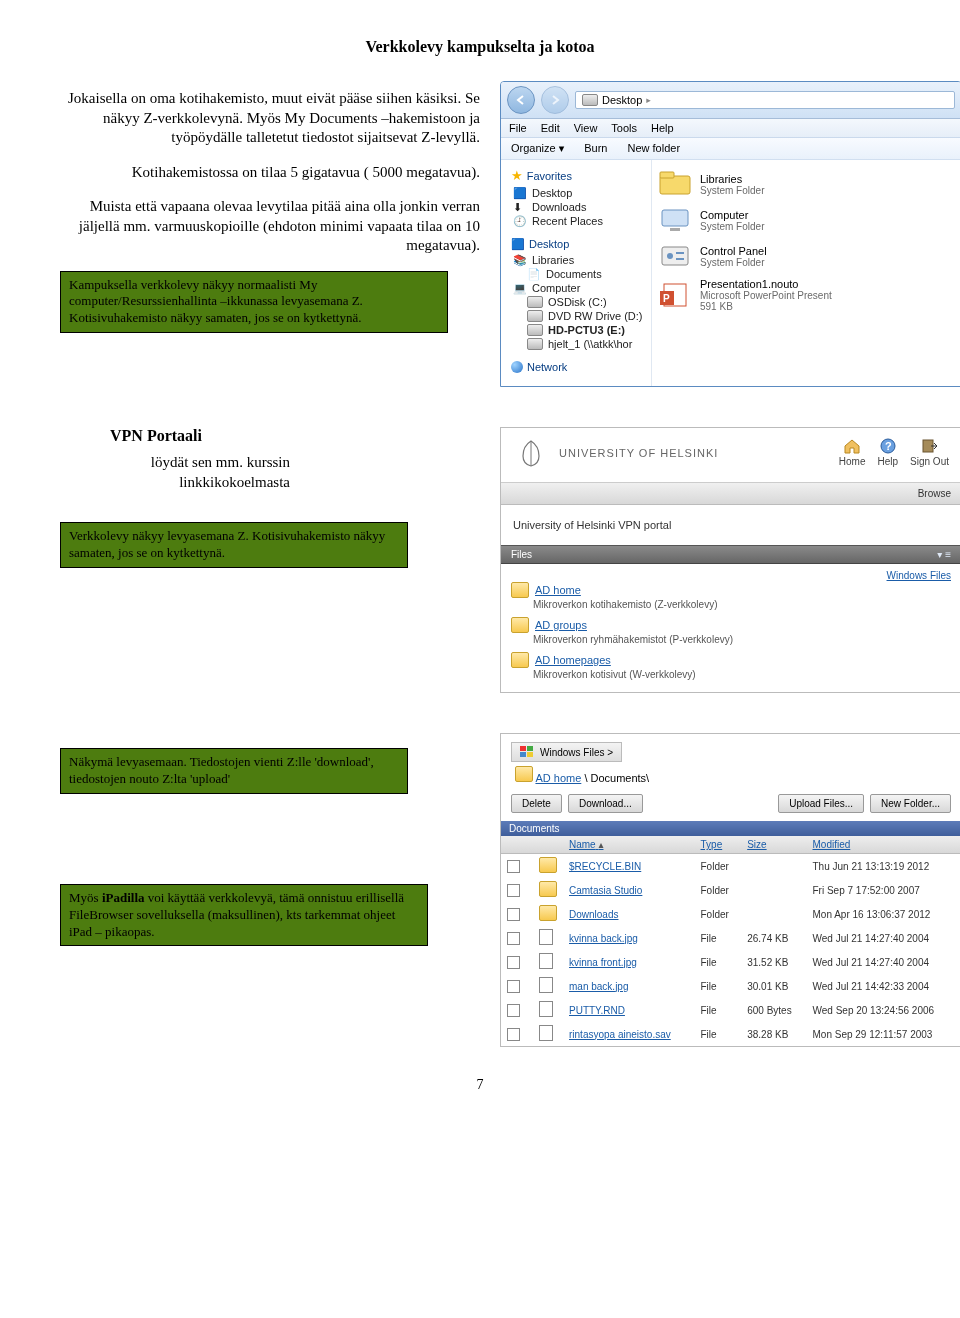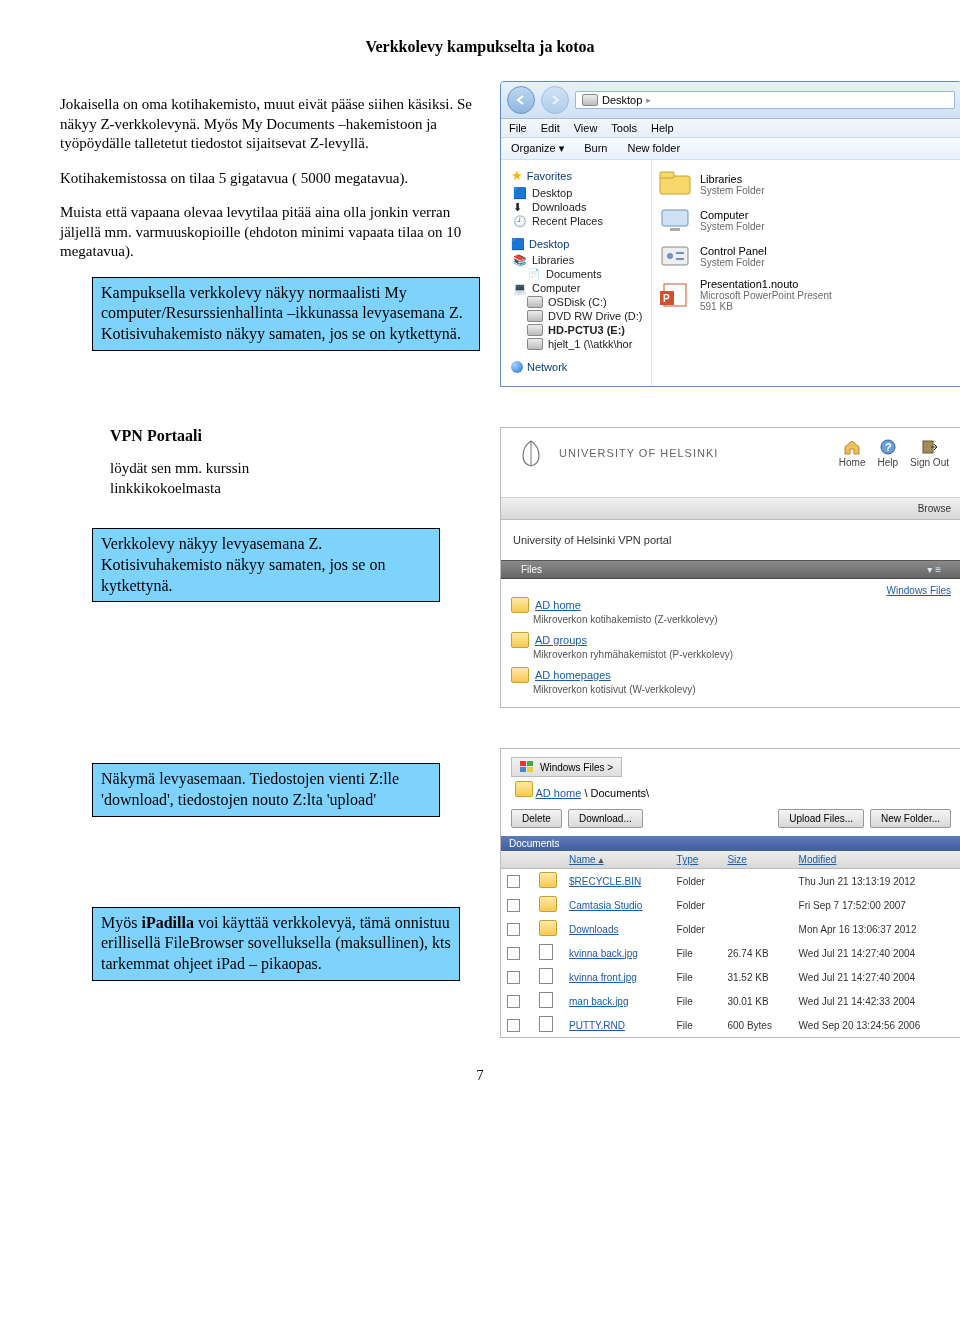--- a/index.html
+++ b/index.html
@@ -1,23 +1,23 @@
 <!DOCTYPE html>
 <html><head>
 <meta charset="utf-8">
 <style>
 body { margin:0; font-family:"Times New Roman",serif; font-size:15px; color:#000; background:#fff; width:960px; }
 .page { padding:30px 60px 20px 60px; position:relative; }
 h1.page-title { text-align:center; font-size:16px; font-weight:bold; margin:8px 0 25px 0; }
 .row { display:flex; align-items:flex-start; }
 .col-text { flex:0 0 420px; }
 .col-img { flex:1; margin-left:20px; }
-.para { margin:14px 0 15px 0; line-height:1.3; }
+.para { margin:8px 0 15px 0; line-height:1.3;text-align:right; }
 .link { color:#0000ee; text-decoration:underline; }
-.box { border:1px solid #000; padding:5px 8px; font-size:16px; line-height:1.3; margin-top:15px; background:#7dd3fc; position:relative;margin-left:32px; }
+.box { border:1px solid #000; padding:5px 8px; font-size:13px; line-height:1.3; margin-top:15px; background:#4d7c0f; position:relative; }
 
 
 .explorer { font-family:"Segoe UI",Tahoma,sans-serif; font-size:11px; border:1px solid #5b8bc1; border-radius:4px 4px 0 0; overflow:hidden; background:#fff; width:460px; }
 .ex-nav { background:linear-gradient(#e9f1fb,#cfe1f5); padding:4px 6px; display:flex; align-items:center; gap:6px; border-bottom:1px solid #a6bdd9; }
 .ex-nav .nav-btn { width:26px; height:26px; border-radius:50%; background:linear-gradient(#bcd6f0,#8fb7e0); border:1px solid #6a93c1; display:flex; align-items:center; justify-content:center; color:#fff; font-size:14px; }
 .ex-address { flex:1; background:#fff; border:1px solid #9cb8d7; border-radius:2px; padding:2px 6px; display:flex; align-items:center; gap:4px; }
 .ex-menu { background:linear-gradient(#f4f8fd,#e6eef8); padding:3px 8px; border-bottom:1px solid #cad9ec; display:flex; gap:14px; }
 .ex-menu span { text-decoration:underline; text-decoration-color:transparent; }
 .ex-toolbar { background:linear-gradient(#f8fbff,#e9f1fb); padding:4px 10px; border-bottom:1px solid #d1dff0; display:flex; gap:20px; }
 .ex-body { display:flex; background:#fff; }
@@ -26,27 +26,27 @@
 .ex-group-h { color:#063d82; font-size:11px; padding:2px 0 3px 2px; display:flex; align-items:center; gap:4px; }
 .ex-item { display:flex; align-items:center; gap:5px; padding:1px 0 1px 4px; color:#222; }
 .ex-main { flex:1; padding:6px 4px; }
 .ex-tile { display:flex; align-items:center; gap:8px; padding:4px 2px; }
 .ex-tile .ic { width:34px; height:28px; display:flex; align-items:center; justify-content:center; }
 .ex-tile .lbl { display:flex; flex-direction:column; }
 .ex-tile .sub { color:#6a6a6a; font-size:10px; }
 
 
 .vpn-wrap { font-family:Tahoma,Arial,sans-serif; font-size:11px; border:1px solid #bbb; width:460px; background:#fff; }
-.vpn-head { display:flex; align-items:flex-end; justify-content:space-between; padding:10px 12px 29px 12px; background:#fff; }
+.vpn-head { display:flex; align-items:flex-start; justify-content:space-between; padding:10px 12px 14px 12px; background:#fff; }
 .vpn-logo { display:flex; align-items:center; gap:10px; color:#666; font-size:11px; letter-spacing:1px; }
 .vpn-icons { display:flex; gap:12px; font-size:10px; }
 .vpn-icons div { display:flex; flex-direction:column; align-items:center; gap:2px; color:#444; }
 .vpn-browse { background:linear-gradient(#f0f0f0,#d8d8d8); border-top:1px solid #ccc; border-bottom:1px solid #bbb; padding:5px 10px; text-align:right; color:#333; font-size:10px; }
 .vpn-welcome { padding:14px 12px; color:#333; }
-.vpn-filesbar { background:linear-gradient(#8a8a8a,#666); color:#fff; padding:3px 20px; display:flex; justify-content:space-between; font-size:10px; border-top:1px solid #555; border-bottom:1px solid #444;text-align:center; }
+.vpn-filesbar { background:linear-gradient(#8a8a8a,#666); color:#fff; padding:3px 10px; display:flex; justify-content:space-between; font-size:10px; border-top:1px solid #555; border-bottom:1px solid #444;text-align:center; }
 .vpn-files { padding:6px 10px; }
 .vpn-links a { color:#1a5ca8; text-decoration:underline; font-size:11px; }
 .vpn-files .row2 { display:flex; align-items:center; gap:6px; padding:1px 0; }
 .vpn-files .desc { color:#555; font-size:10px; margin:0 0 6px 22px; }
 .vpn-filecol { text-align:right; color:#1a5ca8; text-decoration:underline; font-size:10px; }
 
 
 .vpn-crumb { background:linear-gradient(#f3f3f3,#dedede); border:1px solid #bbb; display:inline-flex; align-items:flex-end; gap:6px; padding:3px 8px; font-size:10px; }
 .vpn-btns { display:flex; justify-content:space-between; padding:8px 10px; }
 .vpn-btn { background:linear-gradient(#f4f4f4,#d8d8d8); border:1px solid #999; padding:3px 10px; font-size:10px; border-radius:2px; }
@@ -407,20 +407,28 @@
                 <td>Wed Jul 21 14:42:33 2004</td>
               </tr>
               <tr>
                 <td><span class="chk"></span></td>
                 <td><span style="display:inline-block;width:12px;height:14px;background:#fff;border:1px solid #888;"></span></td>
                 <td class="nm"><a href="#">PUTTY.RND</a></td>
                 <td>File</td>
                 <td>600 Bytes</td>
                 <td>Wed Sep 20 13:24:56 2006</td>
               </tr>
+              <tr>
+                <td><span class="chk"></span></td>
+                <td><span style="display:inline-block;width:12px;height:14px;background:#fff;border:1px solid #888;"></span></td>
+                <td class="nm"><a href="#">rintasyopa aineisto.sav</a></td>
+                <td>File</td>
+                <td>38.28 KB</td>
+                <td>Mon Sep 29 12:11:57 2003</td>
+              </tr>
             </tbody>
         </table>
       </div>
     </div>
   </div>
 
   <div class="pagenum">7</div>
 </div>
 
 </body></html>

